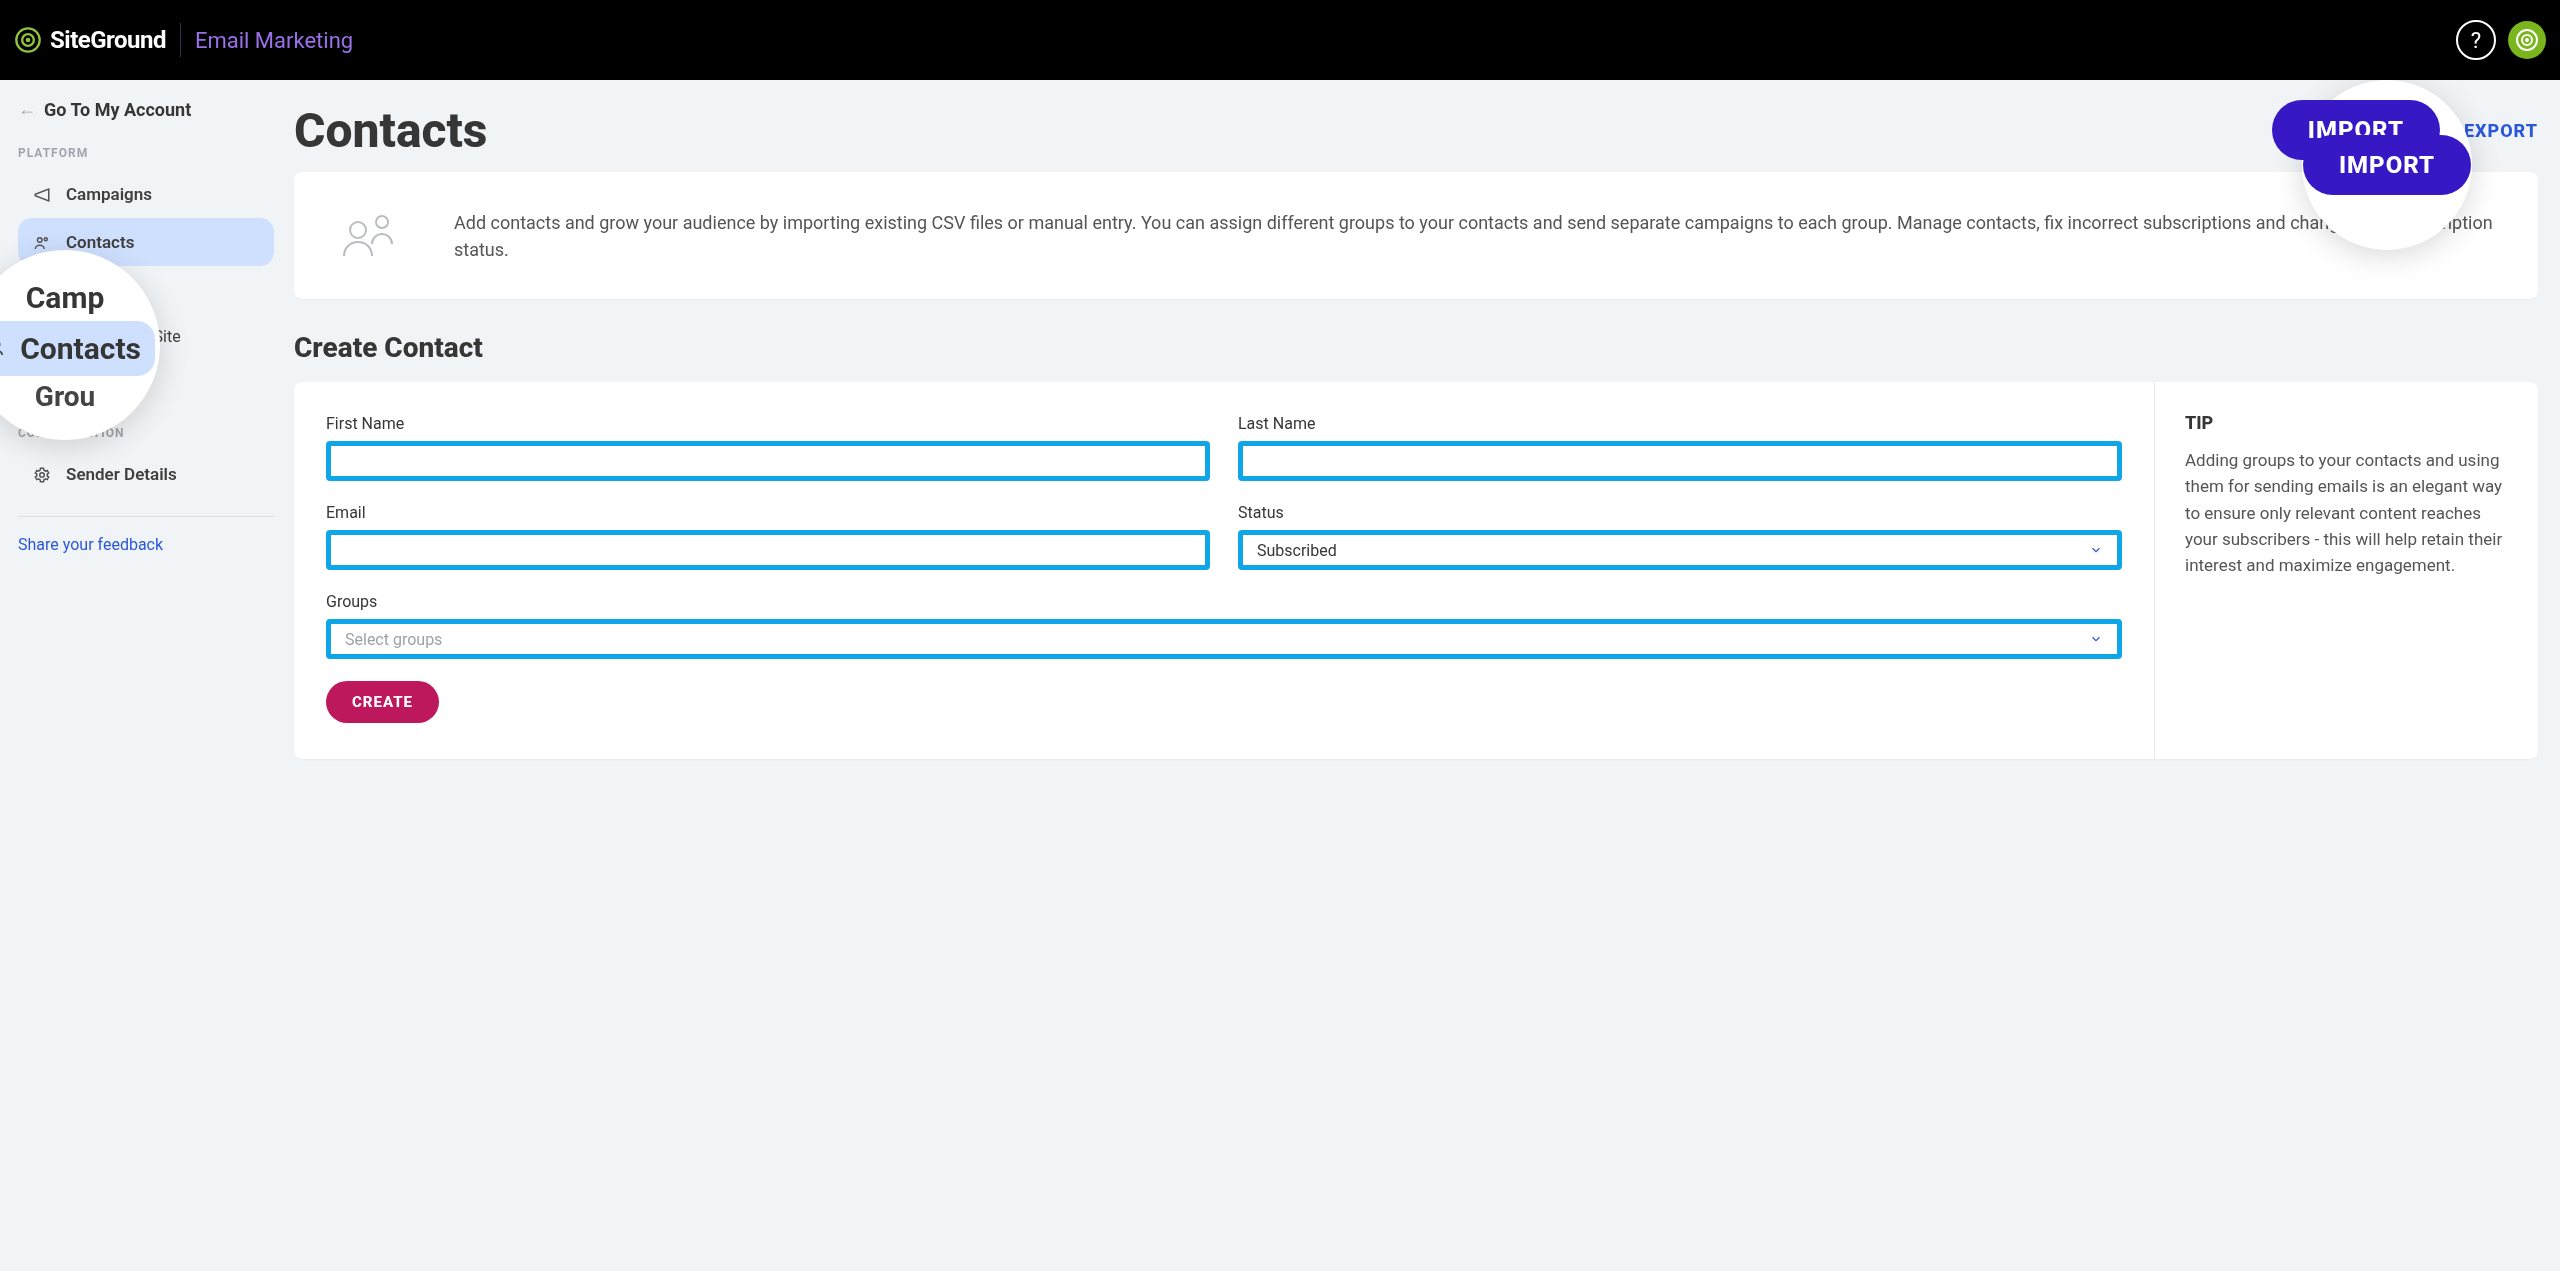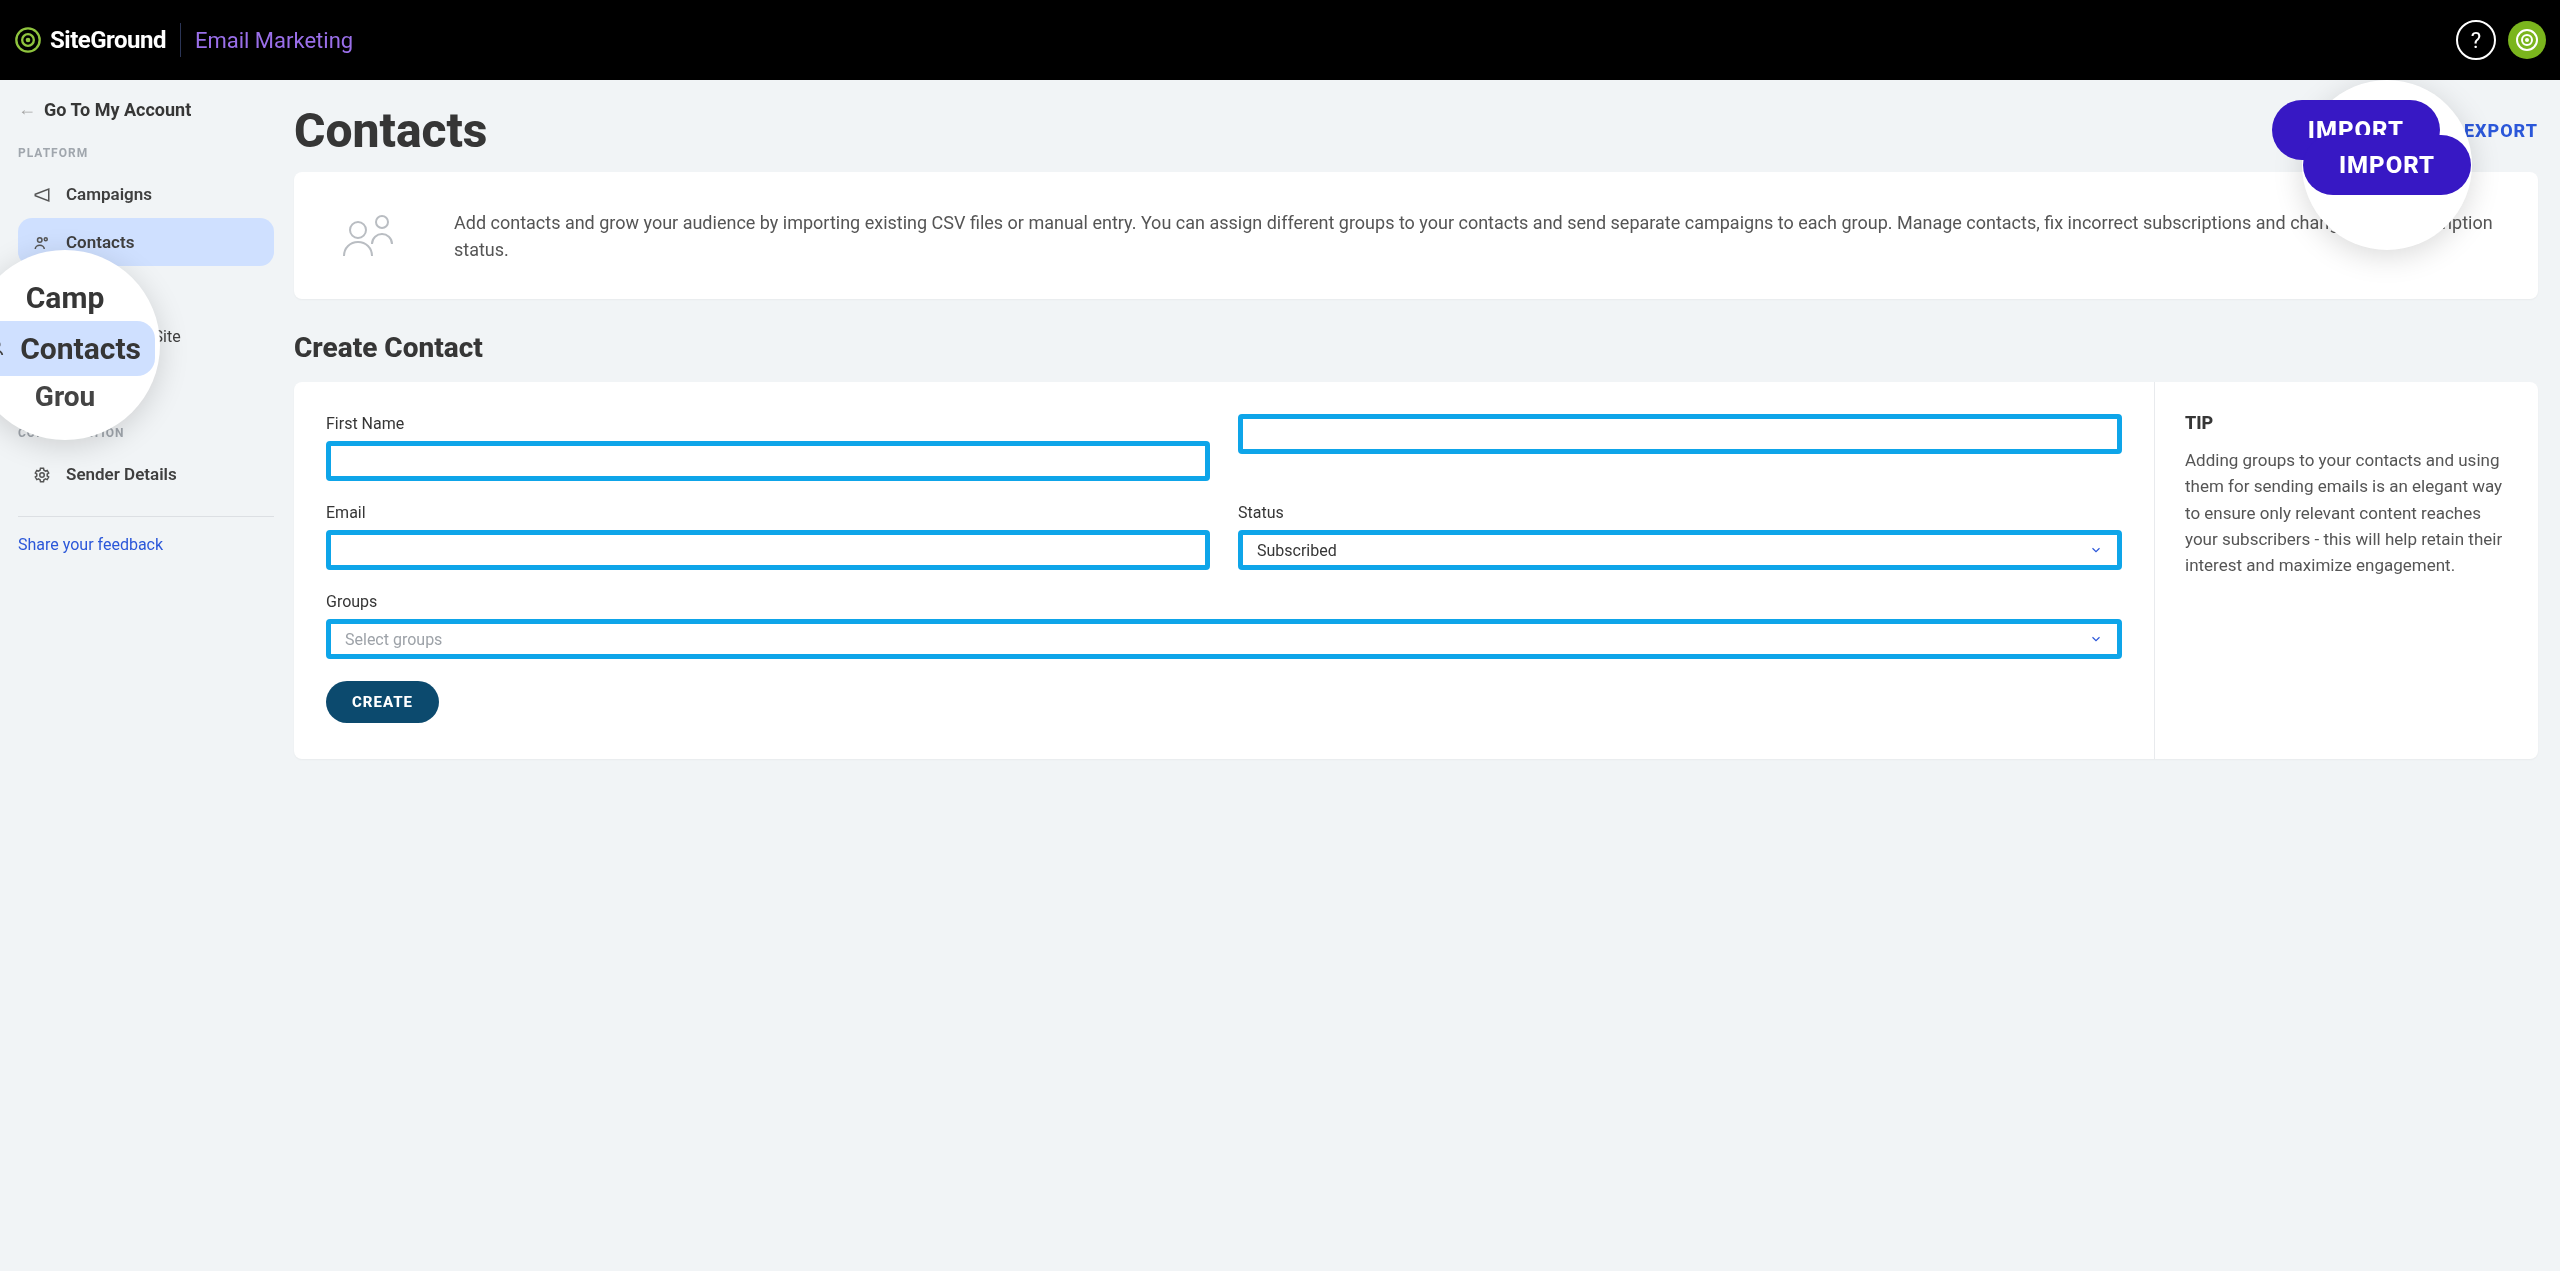--- a/index.html
+++ b/index.html
@@ -97,21 +97,21 @@
   .form-col.full { flex: 0 0 100%; }
   .label { font-size:16px; color:#363636; margin-bottom:8px; }
   .input, .select {
     border:5px solid #0ea5e9; border-radius:4px; height:40px;
     padding: 8px 14px; font-size:16px; background:#fff;
   }
   .select { display:flex; align-items:center; justify-content:space-between; cursor:pointer; }
   .select .placeholder { color:#9da2a8; }
   .chevron { width:14px; height:14px; }
   .create-btn {
-    background:#0c4a6e; color:#fff; font-weight:800; font-size:15px;
+    background:#be185d; color:#fff; font-weight:800; font-size:15px;
     padding:12px 26px; border-radius:999px; cursor:pointer; letter-spacing:1px;
     display:inline-block;
   }
   .tip-title { font-weight:800; font-size:18px; margin-bottom:14px; }
   .tip-text { font-size:17px; color:#555; line-height:1.55; }
 
   
   .import-lens-wrap { position:absolute; top:0; right:88px; width:170px; height:170px; pointer-events:none; }
   .import-lens-wrap .lens { width:170px; height:170px; left:0; top:0; }
 </style>
@@ -257,20 +257,21 @@
 
     <div class="card form-card">
       <div class="form-area">
 
         <div class="form-row">
           <div class="form-col">
             <div class="label">First Name</div>
             <input class="input" type="text" value="" style="">
           </div>
           <div class="form-col">
+            <div class="label">Last Name</div>
             <input class="input" type="text" value="" style="">
           </div>
         </div>
 
         <div class="form-row">
           <div class="form-col">
             <div class="label">Email</div>
             <input class="input" type="text" value="" style="">
           </div>
           <div class="form-col">

